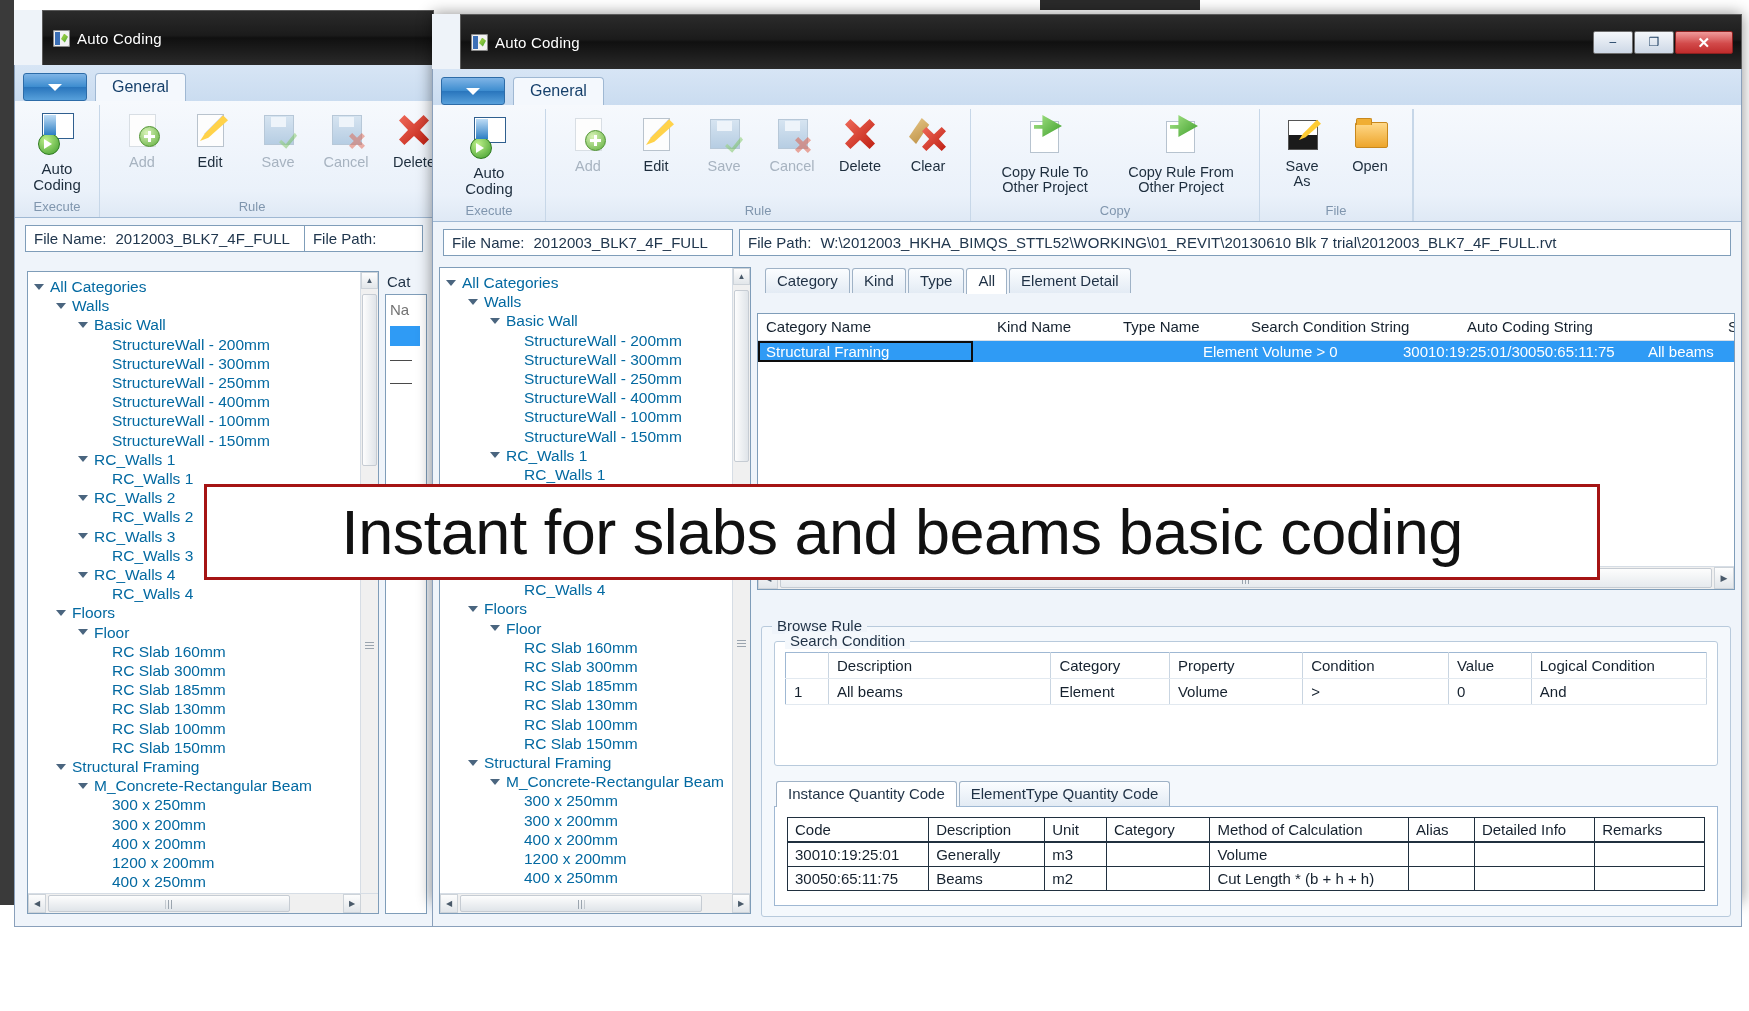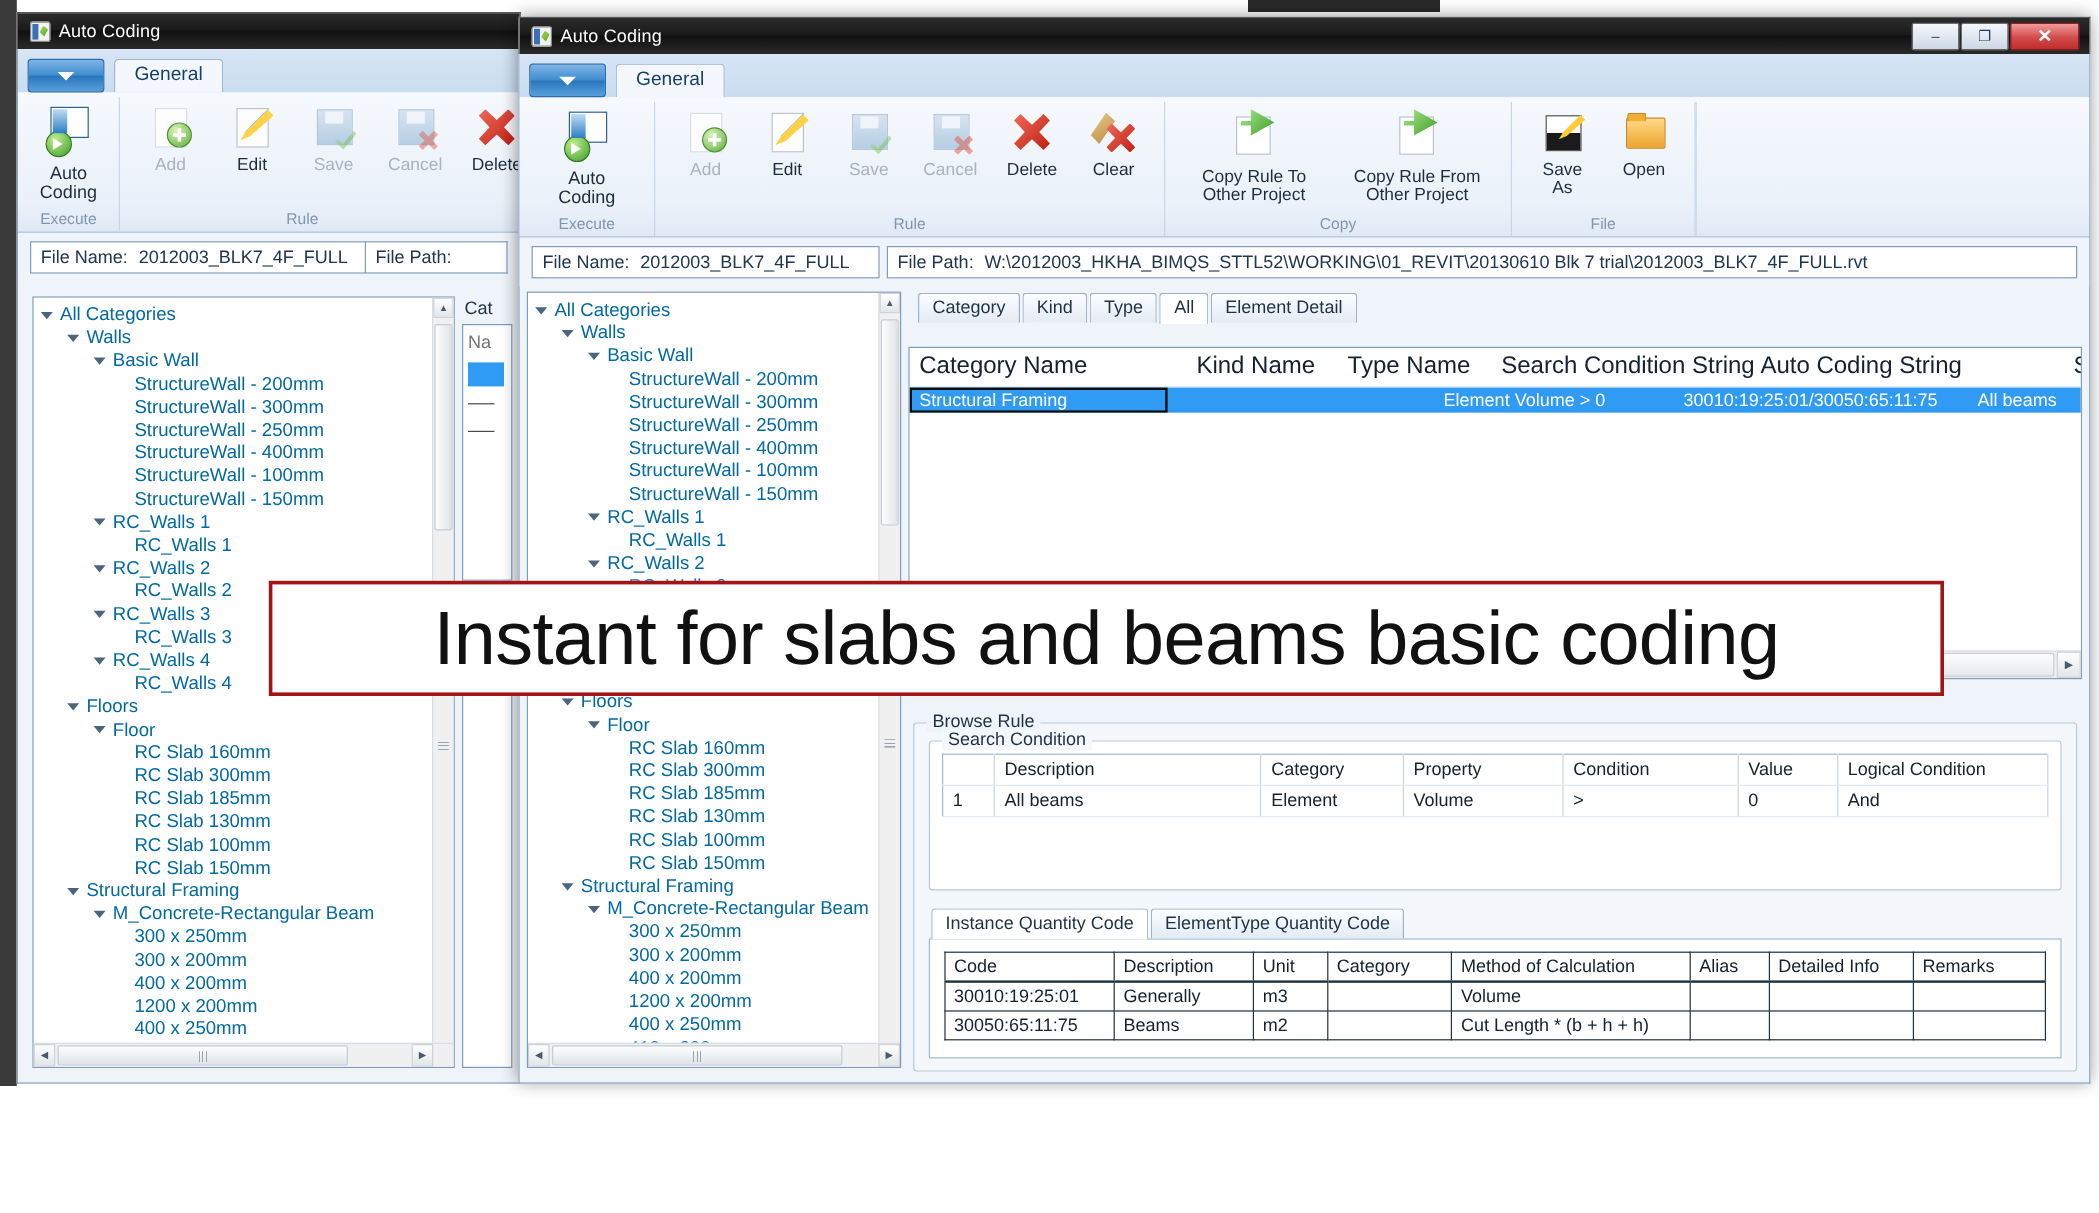--- a/index.html
+++ b/index.html
@@ -10,23 +10,23 @@
     font-family:"Liberation Sans", sans-serif;
     overflow:hidden;
     position:relative;
     -webkit-font-smoothing:antialiased;
   }
   
   .window{position:absolute;box-sizing:border-box;background:#eef3f9;}
   .titlebar{
     height:30px;
     background:linear-gradient(to bottom,#2b2b2b 0%,#1b1b1b 45%,#101010 50%,#2a2a2a 100%);
-    display:flex;align-items:center;padding:0 6px;color:#ffffff;
+    display:flex;align-items:center;padding:12px 6px;color:#ffffff;
     font-size:15px;letter-spacing:.2px;
-    border:1px solid #5a5a5a;border-bottom:none;
+    border:1px solid #5a5a5a;border-bottom:none;margin-left:28px;
   }
   .title-icon{
     width:17px;height:17px;margin:0 7px 0 4px;flex:none;border-radius:2px;
     background:#f2f2f2;position:relative;overflow:hidden;
     box-shadow:0 0 0 1px #888 inset;
   }
   .title-icon:before{
     content:"";position:absolute;left:2px;top:2px;width:5px;height:13px;background:#3b6fb6;
   }
   .title-icon:after{
@@ -184,21 +184,21 @@
   .tab{
     font-size:15px;color:#1f3145;padding:3px 11px 4px 11px;margin-right:2px;
     border:1px solid #9fb2c6;border-bottom:none;border-radius:3px 3px 0 0;
     background:linear-gradient(to bottom,#fbfdff,#e3ebf4);
   }
   .tab.active{background:#ffffff;position:relative;top:1px;padding-bottom:5px;}
   .grid-wrap{
     border:1px solid #7f9db9;background:#ffffff;flex:none;height:275px;
     display:flex;flex-direction:column;overflow:hidden;
   }
-  .grid-head{display:flex;font-size:20px;color:#15212e;border-bottom:1px solid #d7dfe8;padding:4px 0 5px 0;}
+  .grid-head{display:flex;font-size:15px;color:#15212e;border-bottom:1px solid #d7dfe8;padding:4px 0 5px 0;}
   .grid-head div{padding:0 8px;white-space:nowrap;flex:none;}
   .grid-row{display:flex;font-size:15px;color:#ffffff;background:#2f9bf5;}
   .grid-row div{padding:2px 8px;white-space:nowrap;flex:none;box-sizing:border-box;}
   .grid-row .cell0{outline:2px solid #0d0d0d;outline-offset:-2px;}
   .grid-filler{flex:1;background:#ffffff;}
   .groupbox{
     border:1px solid #b8cadc;border-radius:3px;margin:8px 4px 0 4px;padding:8px 10px 10px 10px;
     position:relative;background:#f4f8fc;
   }
   .groupbox>.legend{
@@ -894,15 +894,15 @@
                   </tbody>
               </table>
             </div>
           </div>
         </div>
       </div>
     </div>
   </div>
 </div>
 
-<div class="caption" style="left:224px;top:484px;width:1390px;height:90px;">
+<div class="caption" style="left:204px;top:484px;width:1390px;height:90px;">
   <span>Instant for slabs and beams basic coding</span>
 </div>
 
 </body></html>

